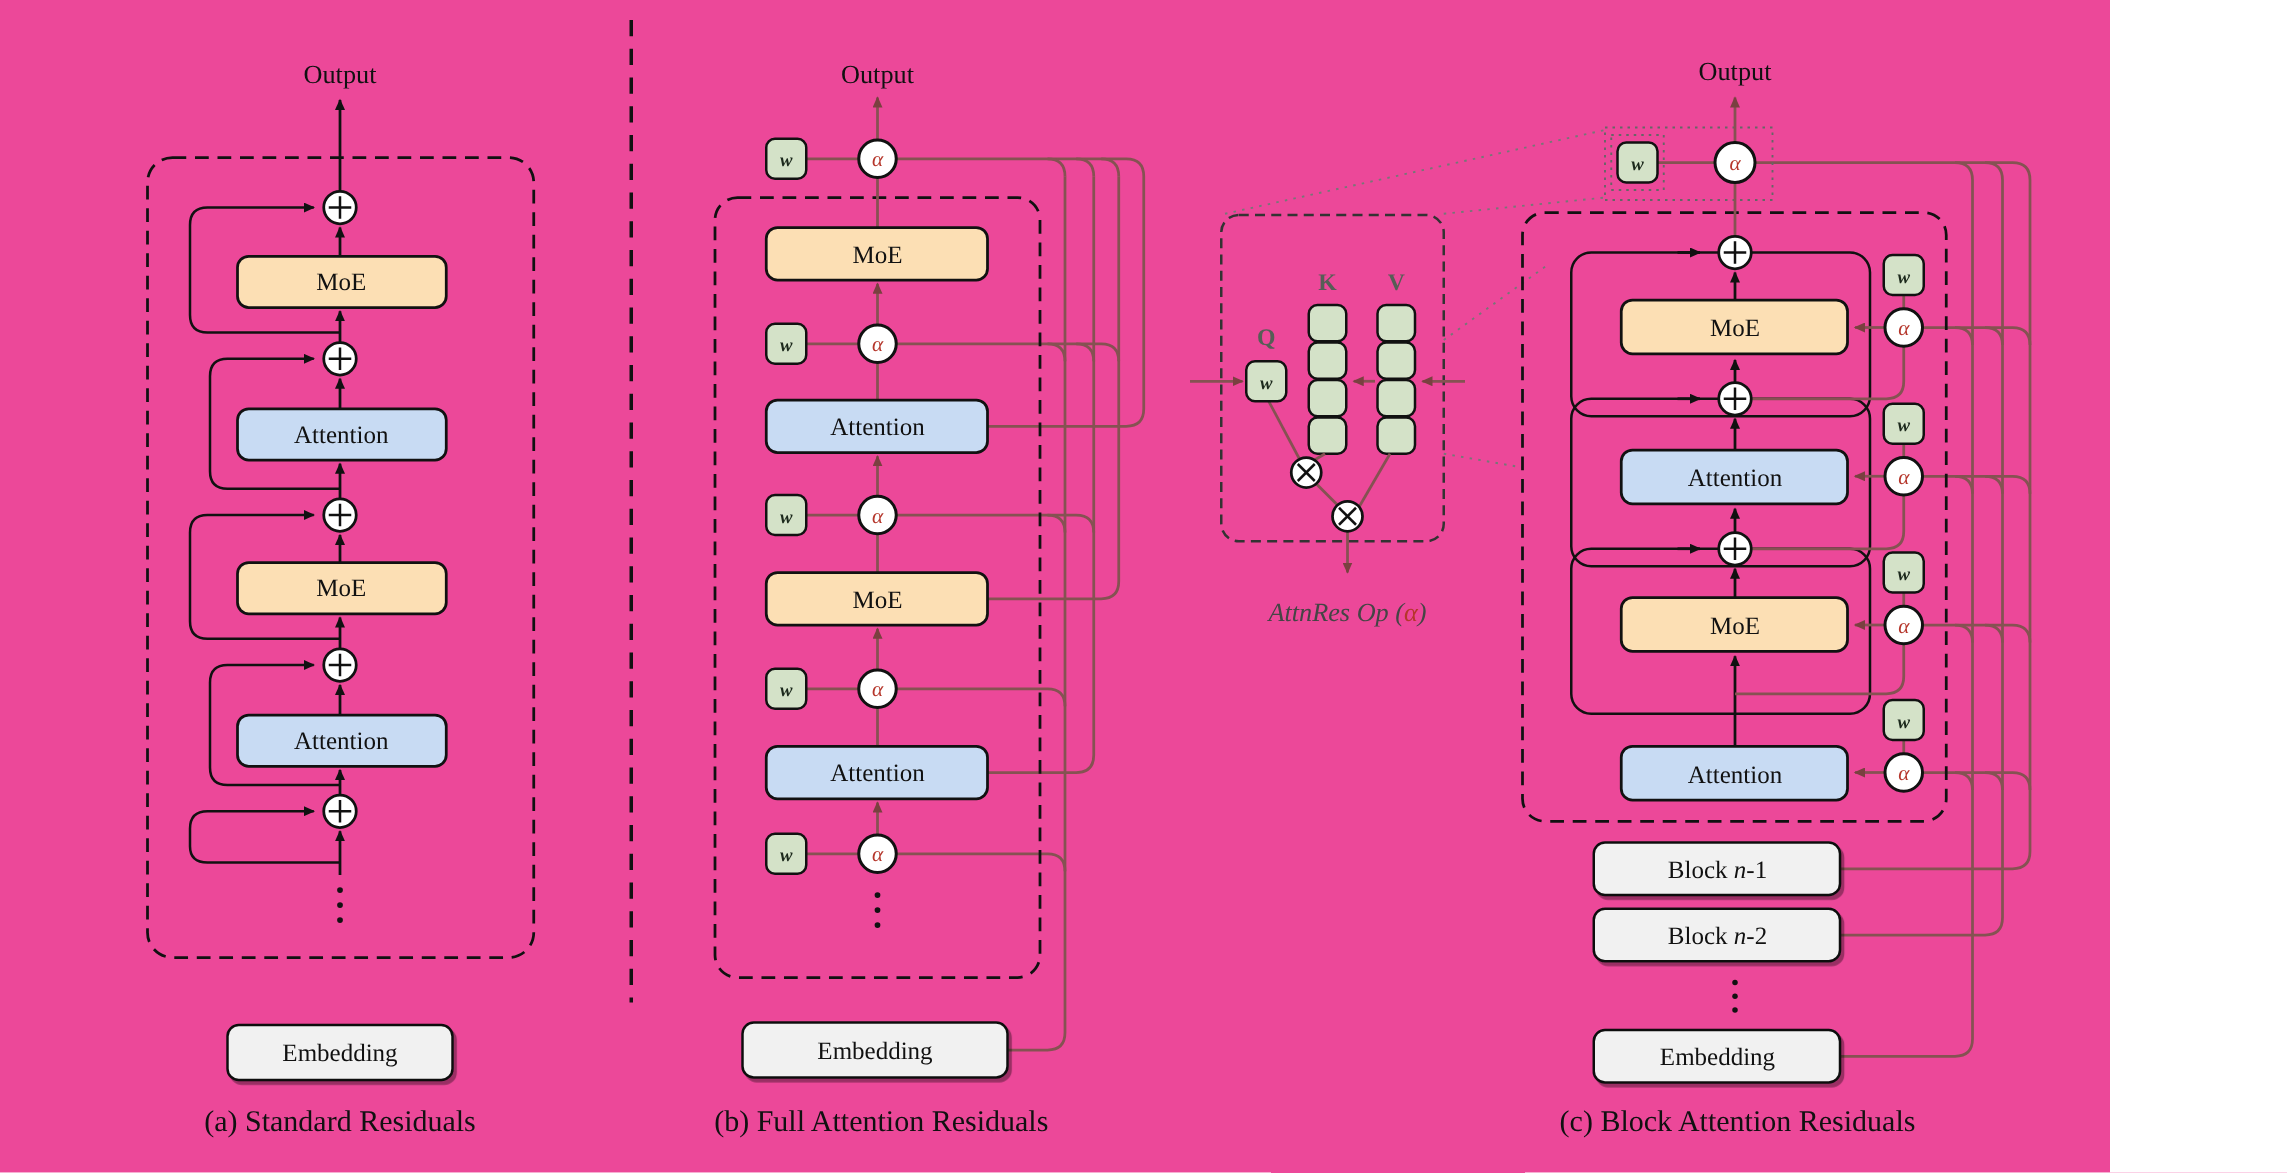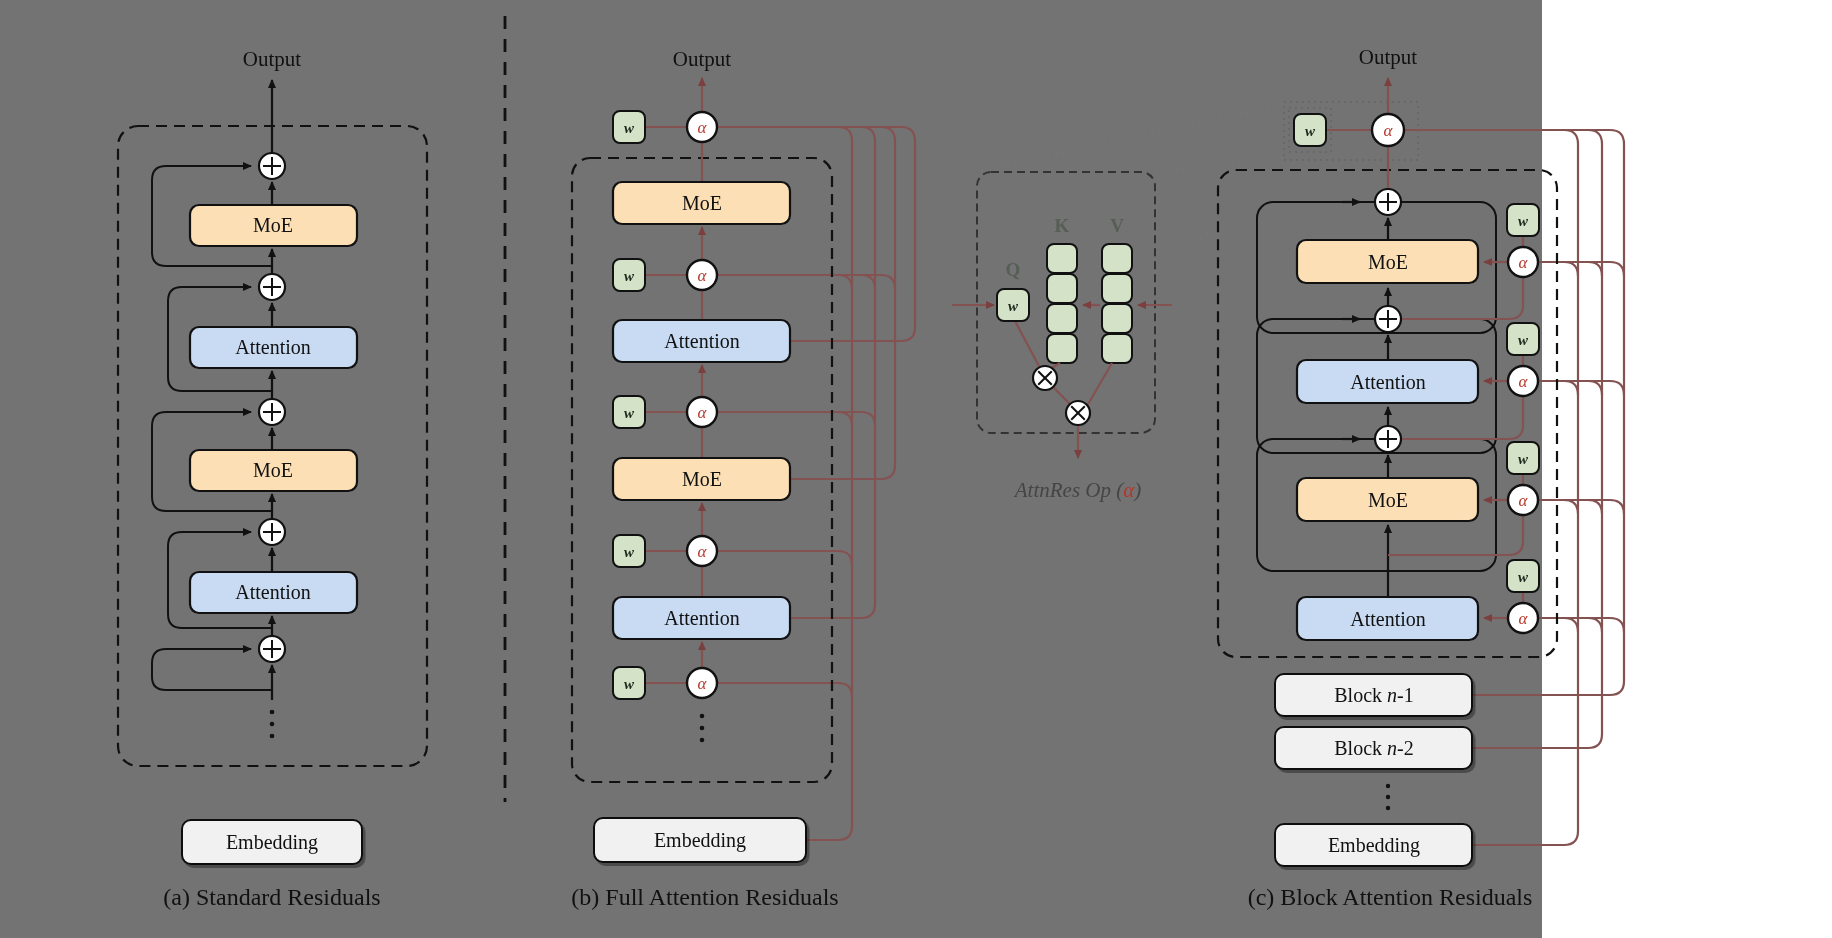--- a/index.html
+++ b/index.html
@@ -1,16 +1,16 @@
 <!DOCTYPE html>
 <html><head>
 <meta charset="utf-8">
 <style>
   html,body{margin:0;padding:0;background:#fff;}
-  .stage{width:1542px;height:938px;position:relative;background:#737373;font-family:"Liberation Serif","DejaVu Serif",serif;}
+  .stage{width:1688px;height:938px;position:relative;background:#ec4899;font-family:"Liberation Serif","DejaVu Serif",serif;}
   svg{display:block;}
   .wire{stroke:#111;stroke-width:2.2;fill:none;}
   .wirethin{stroke:#111;stroke-width:2;fill:none;}
   .mwire{stroke:#855252;stroke-width:2.2;fill:none;}
   .box-moe{fill:#fcdfb4;stroke:#111;stroke-width:2.2;}
   .box-attn{fill:#c8dbf3;stroke:#111;stroke-width:2.2;}
   .box-gray{fill:#f1f1f1;stroke:#111;stroke-width:2;}
   .box-green{fill:#d4e2c8;stroke:#111;stroke-width:2;}
   .capsule{fill:none;stroke:#111;stroke-width:2;}
   .dashbox{fill:none;stroke:#111;stroke-width:2.2;stroke-dasharray:11 7;}

